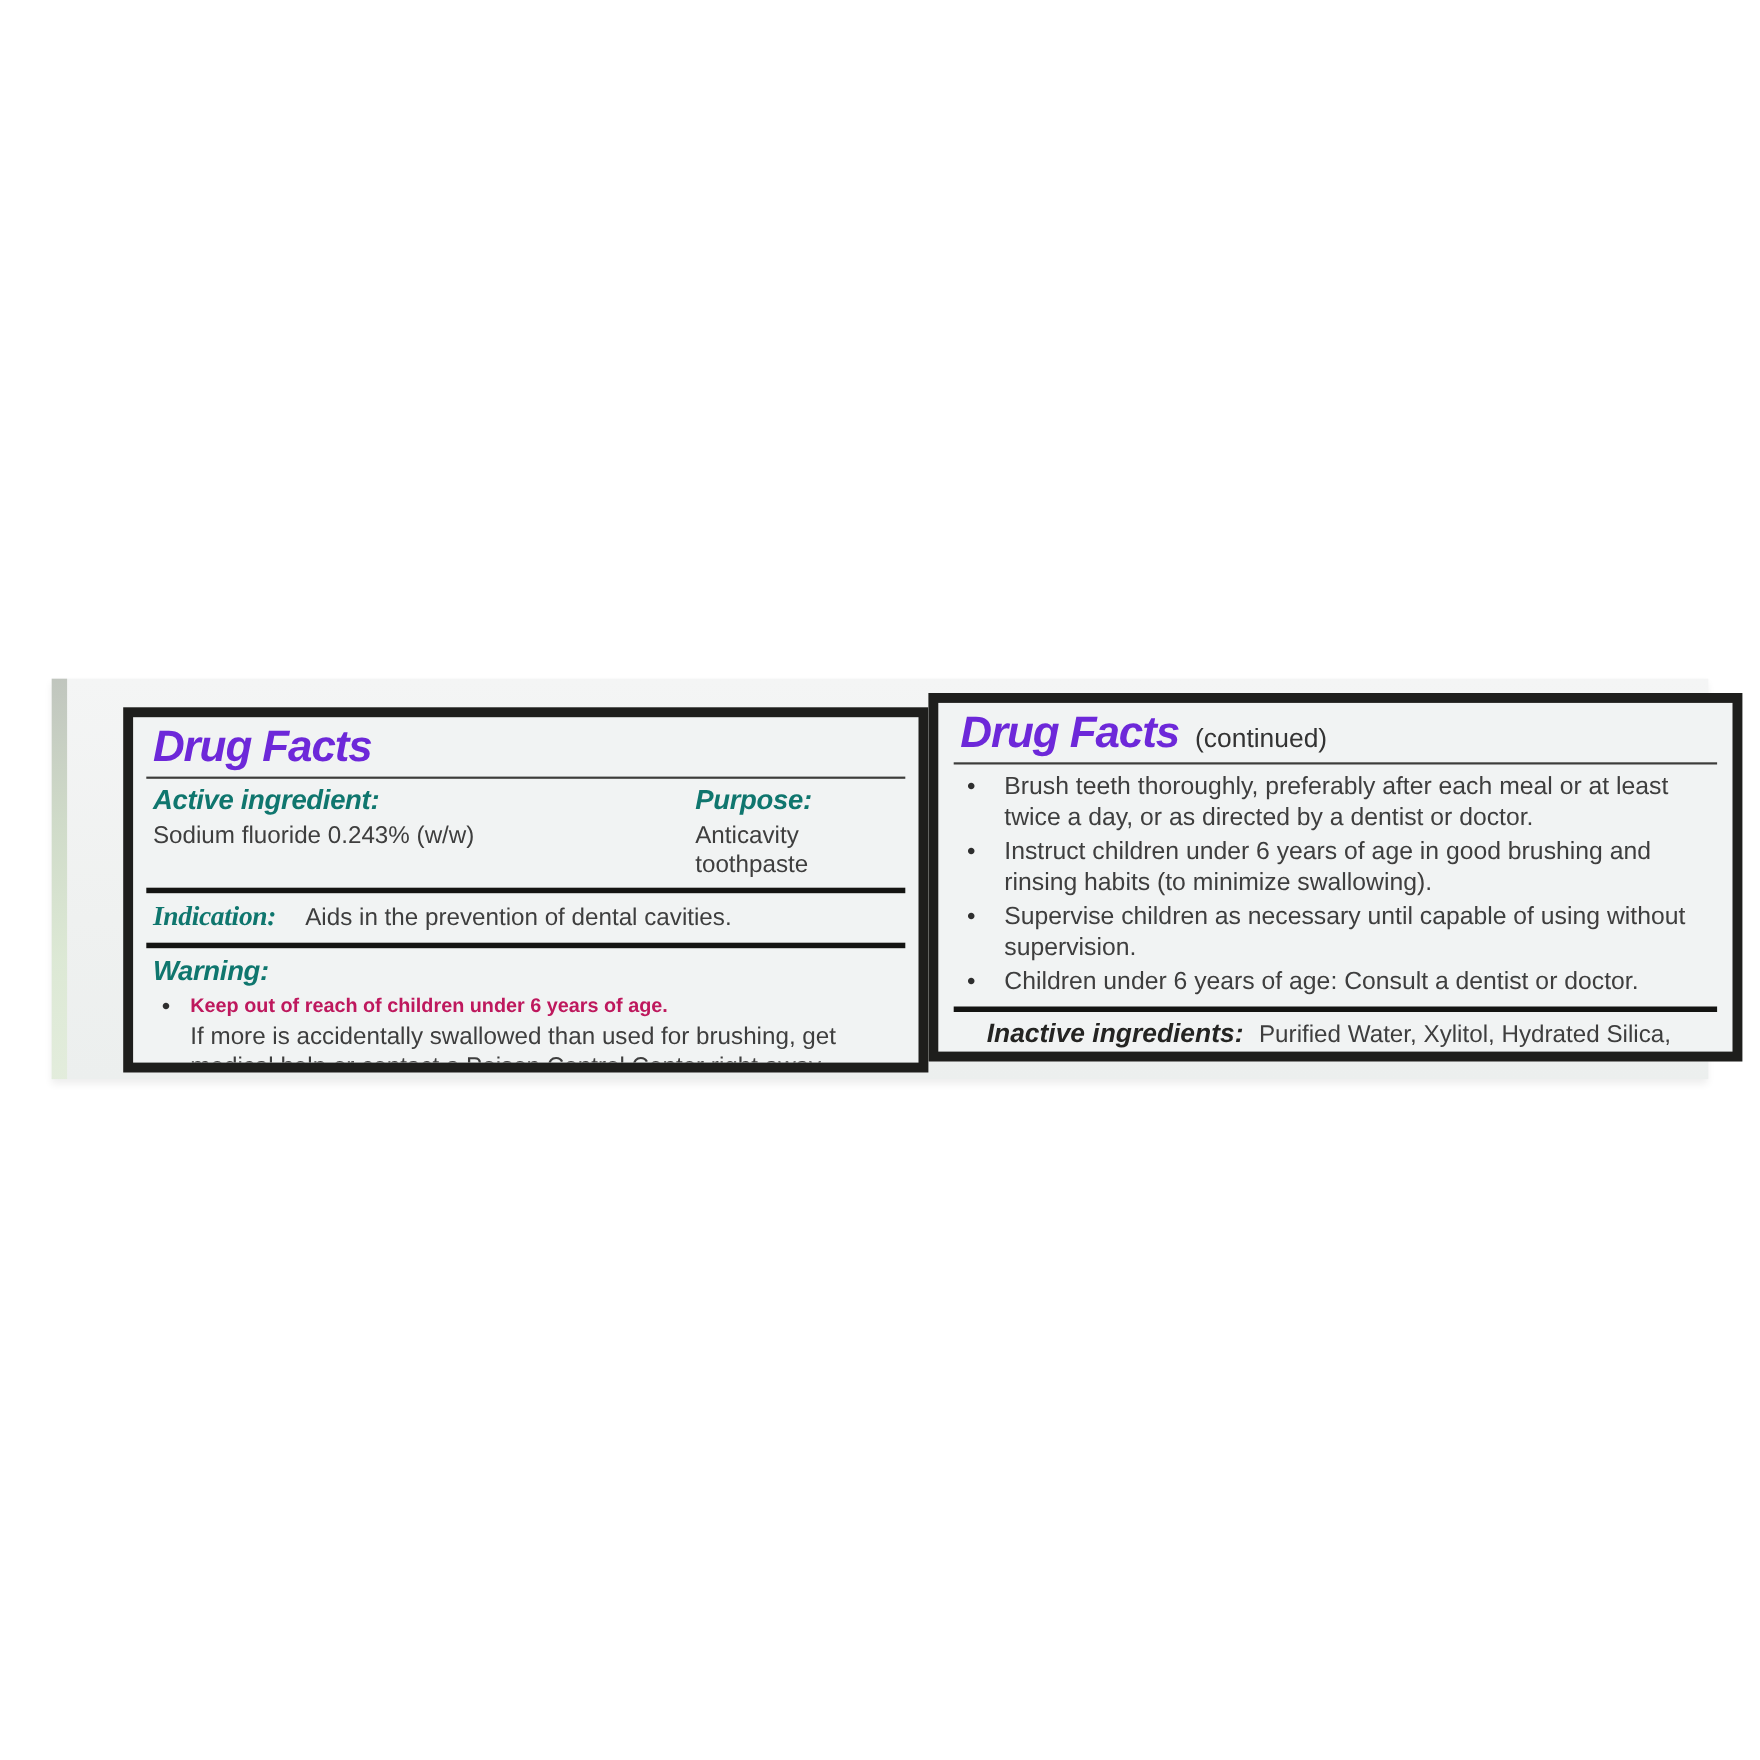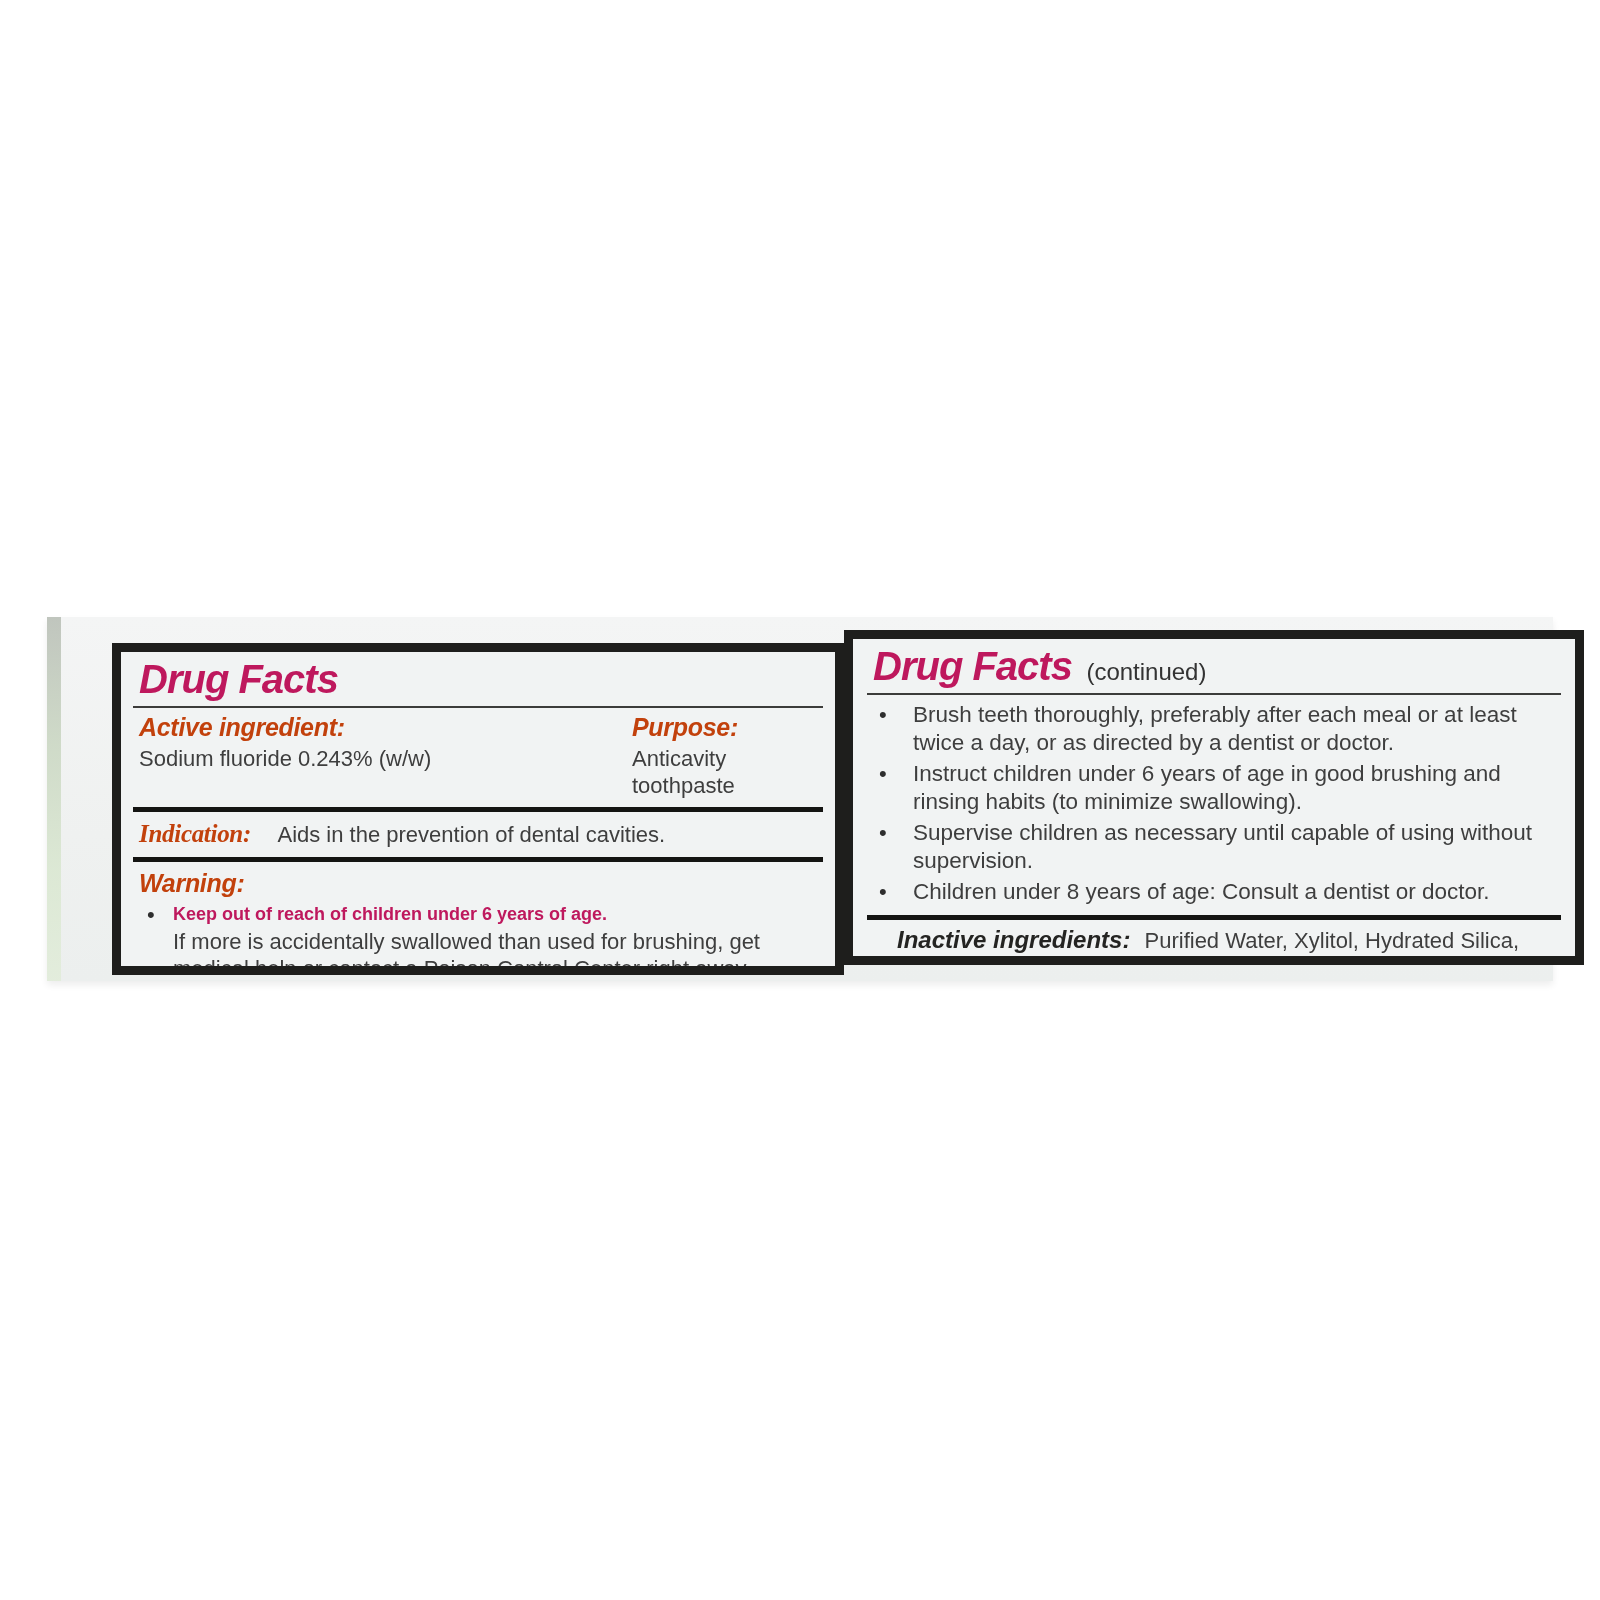--- a/index.html
+++ b/index.html
@@ -30,32 +30,32 @@
     box-sizing: border-box;
     color: #2e2e2e;
     overflow: hidden;
   }
   .panel-left  { left: 65px;  top: 26px; width: 732px; height: 332px; padding: 2px 12px 0 12px; }
   .panel-right { left: 797px; top: 13px; width: 740px; height: 335px; padding: 2px 14px 0 14px; }
 
   .df-title-row { padding: 3px 2px 4px 6px; }
   .df-title {
     font-size: 40px; font-weight: bold; font-style: italic;
-    letter-spacing: -1px; color: #be185d;
+    letter-spacing: -1px; color: #6d28d9;
   }
   .df-title-suffix {
     font-size: 24px; font-weight: normal;
     color: #333; margin-left: 10px;
   }
   .rule-thin  { height: 0; border-top: 2px solid #3c3c3a; }
   .rule-thick { height: 0; border-top: 5px solid #141412; }
 
   .section-label {
     font-size: 25px; font-weight: bold; font-style: italic;
-    color: #c2410c; letter-spacing: -0.3px;
+    color: #0f766e; letter-spacing: -0.3px;
   }
   .body-text { font-size: 22px; color: #3e3e3e; line-height: 27px; }
 
   .ai-row { display: flex; padding: 5px 2px 8px 6px; }
   .ai-col { width: 493px; }
   .purpose-col { flex: 1; }
   .ai-value { margin-top: 3px; }
 
   .indication-row { padding: 8px 2px 9px 6px; }
   .inline-label-gap { margin-right: 22px; font-family: Liberation Serif, serif; }
@@ -140,21 +140,21 @@
       <div class="bullet-row">
         <span class="bullet-glyph">•</span>
         <span class="bullet-body rp-text">Instruct children under 6 years of age in good brushing and rinsing habits (to minimize swallowing).</span>
       </div>
       <div class="bullet-row">
         <span class="bullet-glyph">•</span>
         <span class="bullet-body rp-text">Supervise children as necessary until capable of using without supervision.</span>
       </div>
       <div class="bullet-row">
         <span class="bullet-glyph">•</span>
-        <span class="bullet-body rp-text">Children under 8 years of age: Consult a dentist or doctor.</span>
+        <span class="bullet-body rp-text">Children under 6 years of age: Consult a dentist or doctor.</span>
       </div>
     </div>
     <div class="rule-thick"></div>
 
     <div class="inactive-section">
       <span class="inactive-text">
         <span class="inactive-label">Inactive ingredients:</span>
         <span>Purified Water, Xylitol, Hydrated Silica, Sorbitol, Glycerin (Vegetable), Spearmint Flavor, Sodium Methyl Cocoyl Taurate, Calcium Glycerophosphate, Aloe Barbadensis Leaf Juice, Calcium Lactate Gluconate, Cellulose Gum, Methylparaben, Carum Petroselinum (Parsley) Seed Oil, Propylparaben, Sodium Lauroyl Sarcosinate, Stevia Rebaudiana Leaf/Stem Extract, Titanium Dioxide</span>
       </span>
     </div>

